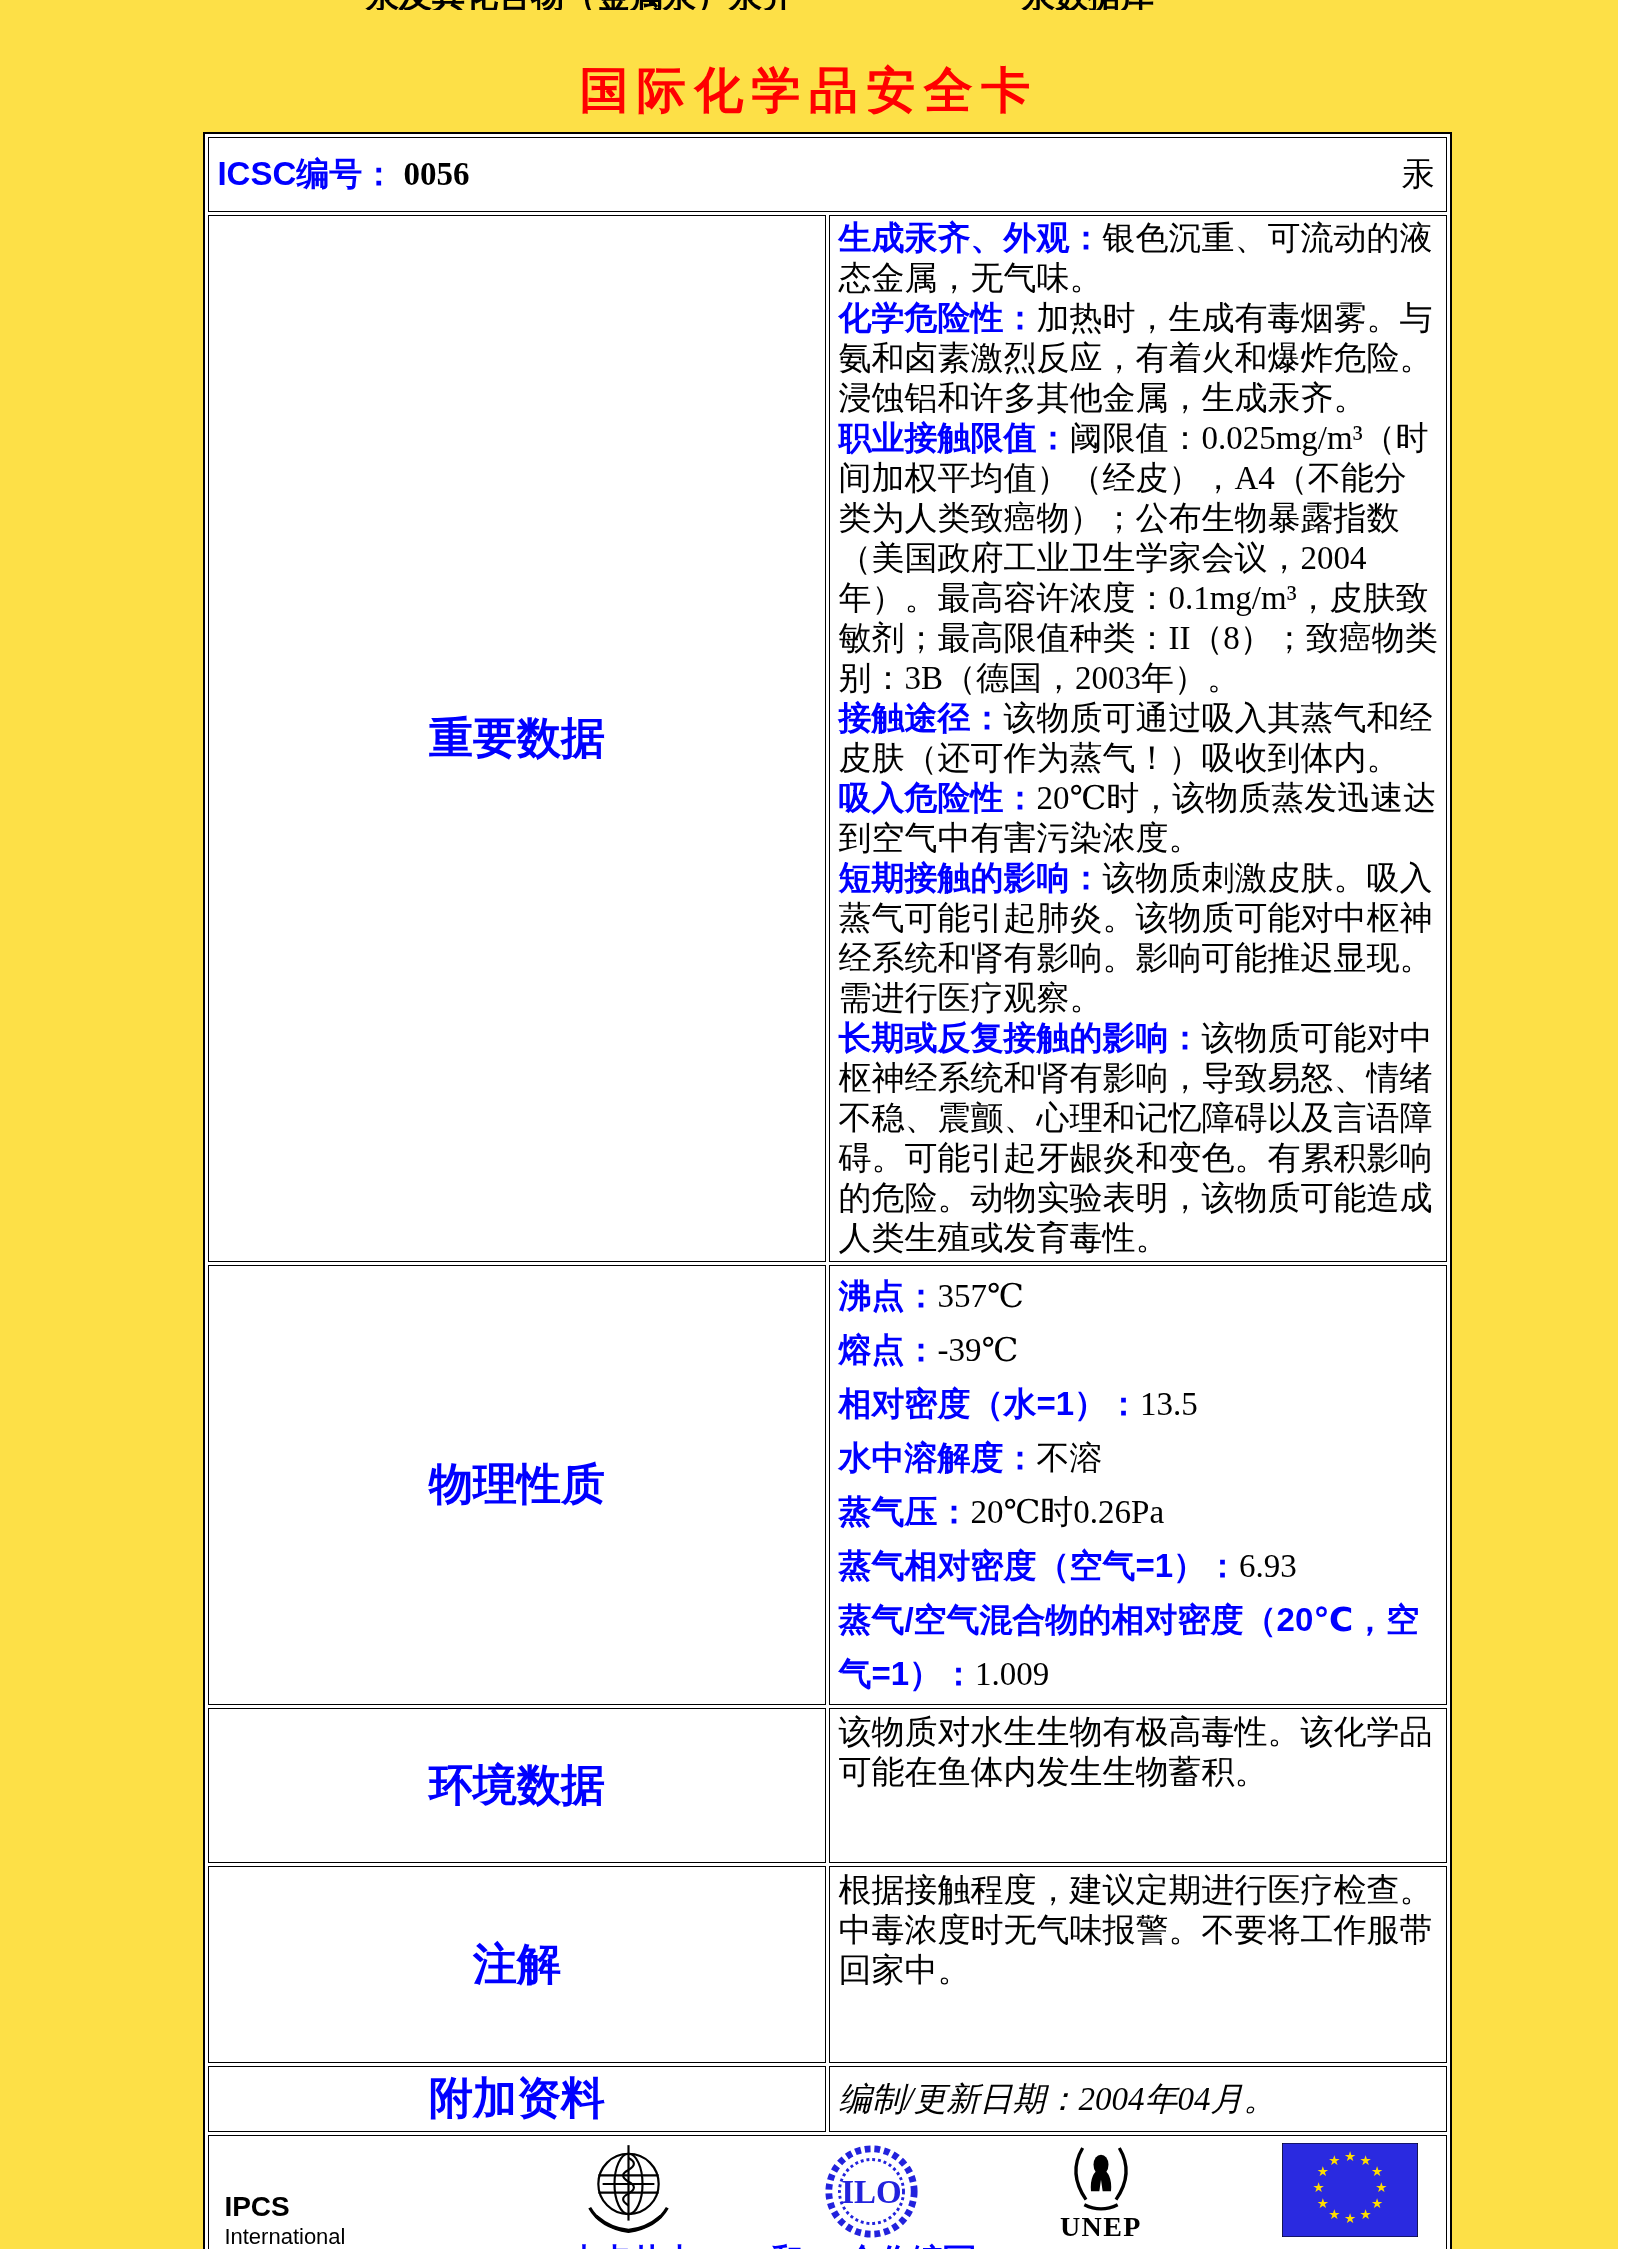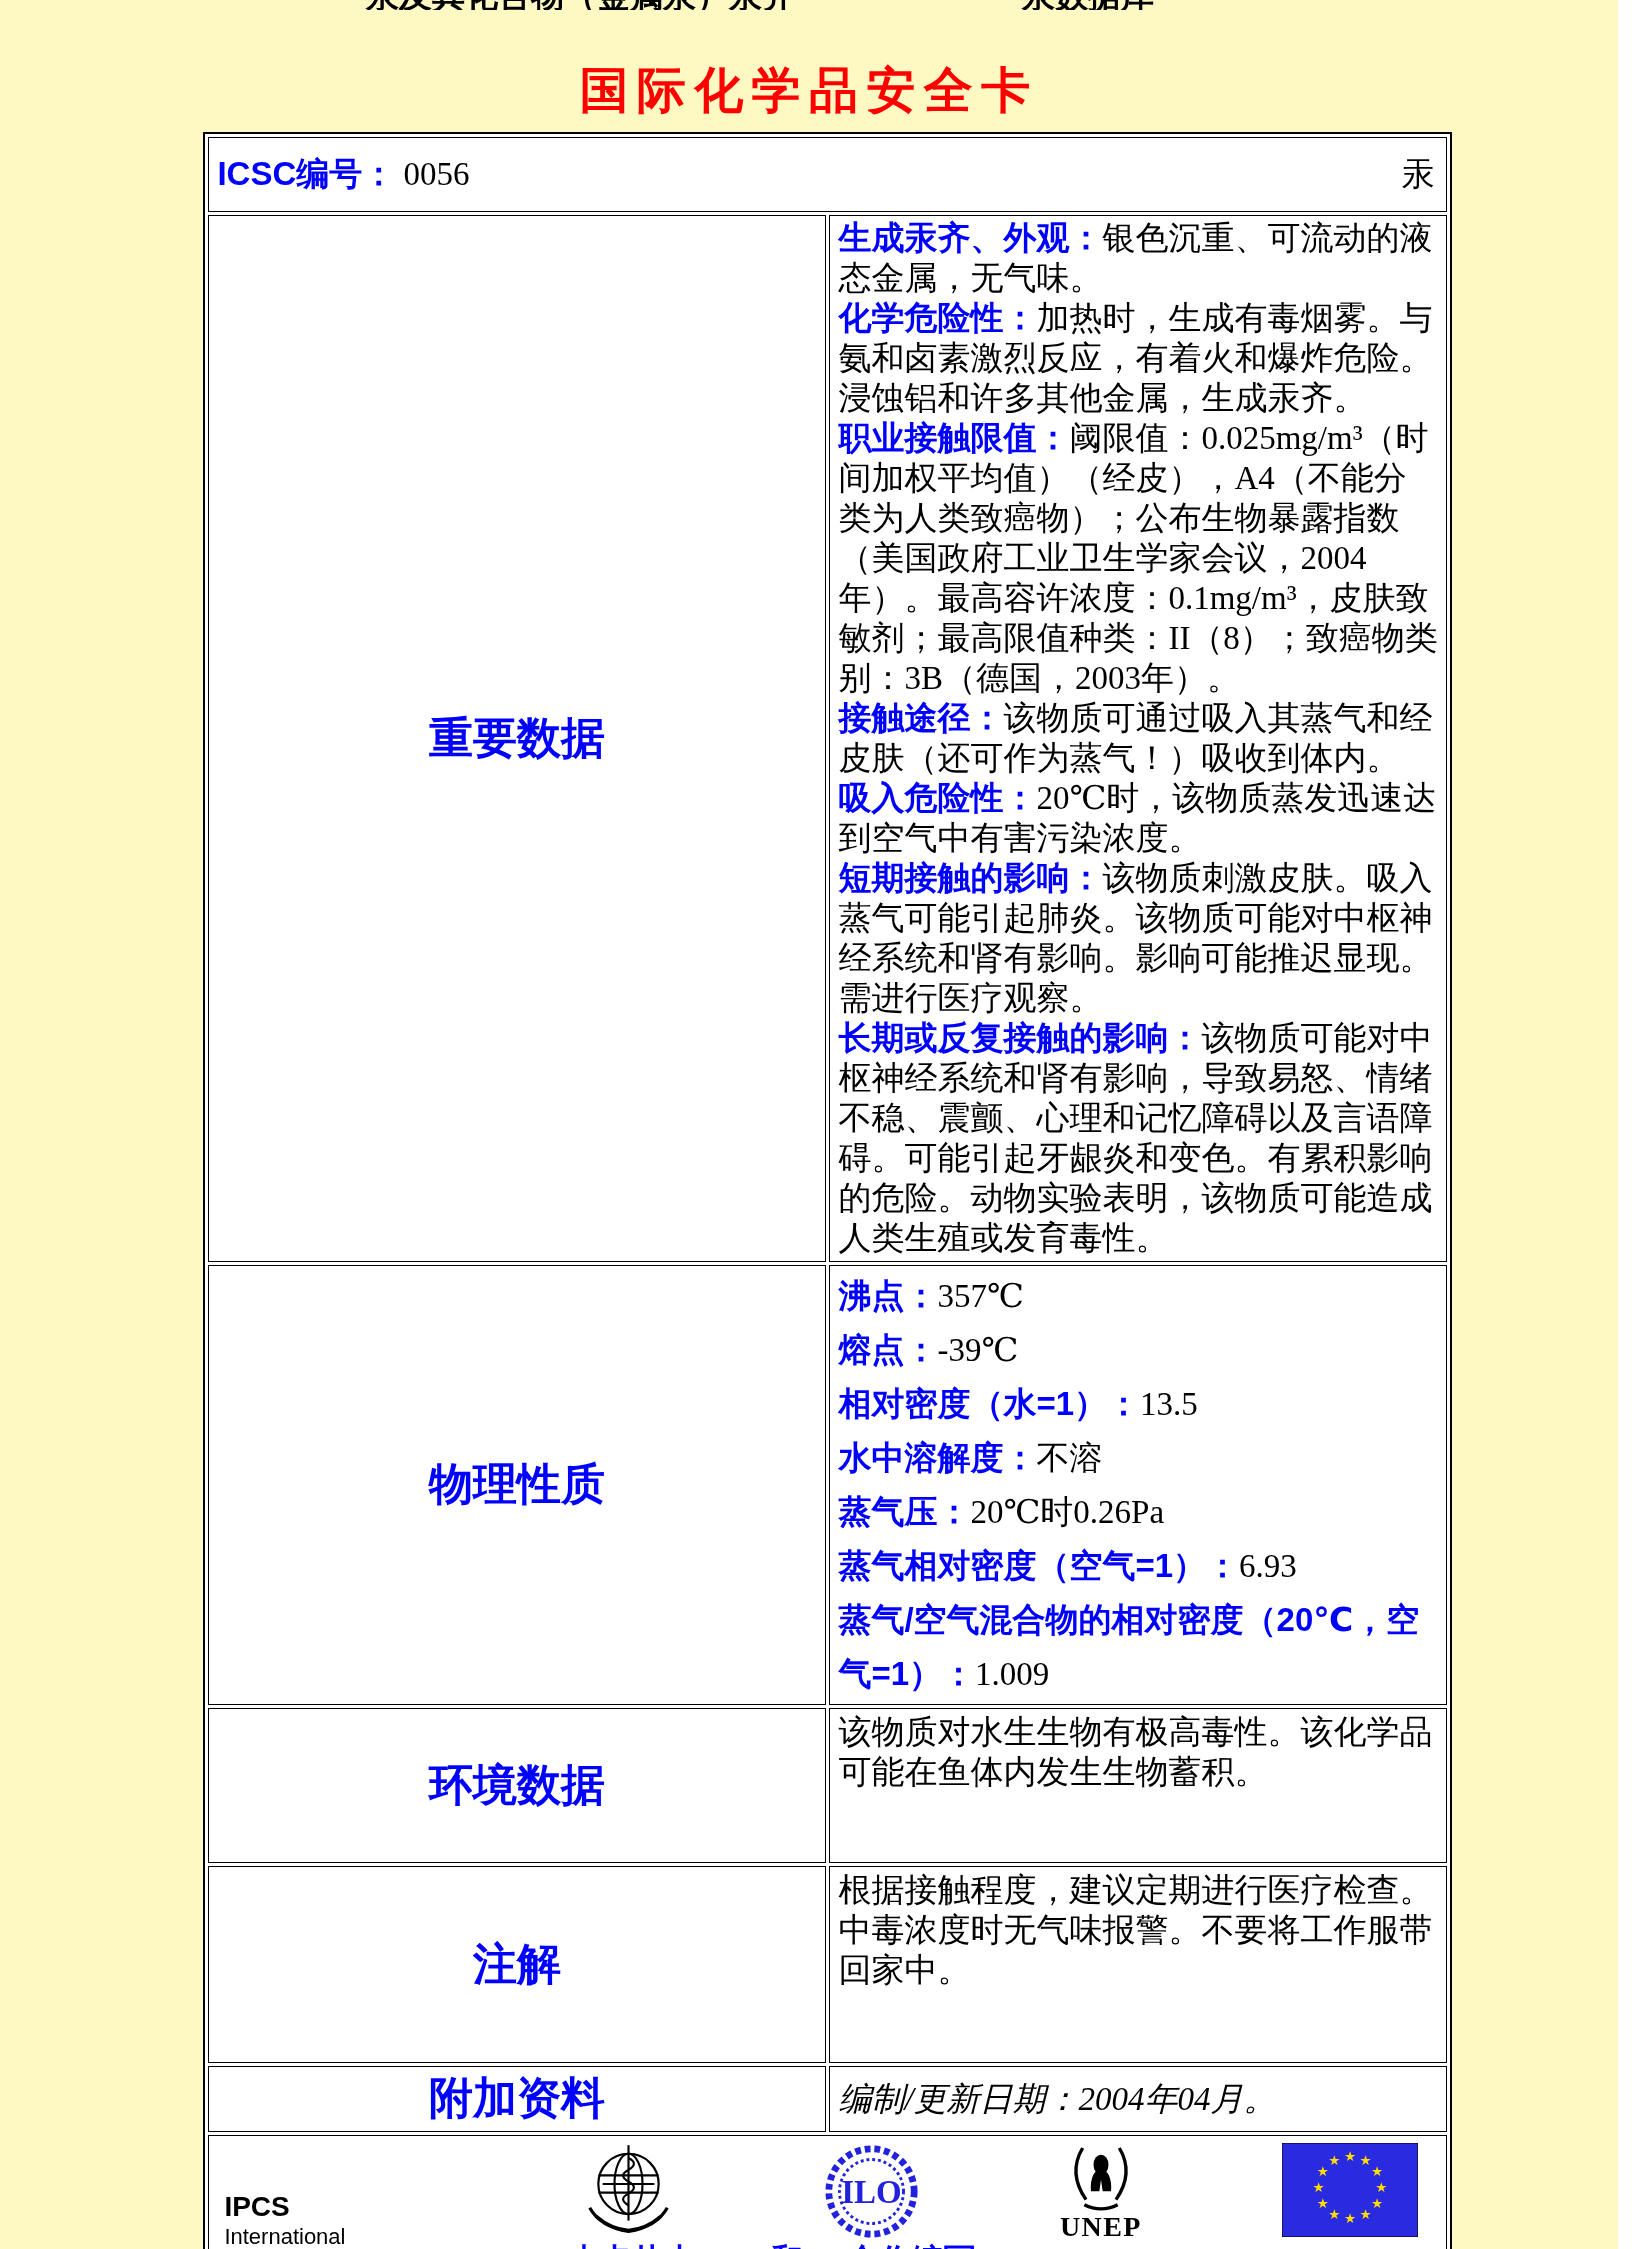--- a/index.html
+++ b/index.html
@@ -1,16 +1,16 @@
 <!DOCTYPE html>
 <html style="font-size:11px"><head>
 <meta charset="utf-8">
 <style>
   html,body{margin:0;padding:0;background:#ffffff;}
-  .page{position:relative;width:1618px;height:2250px;background:#fef9c3;overflow:hidden;
+  .page{position:relative;width:1618px;height:2250px;background:#fde047;overflow:hidden;
         font-family:"Liberation Serif","DejaVu Serif",serif;color:#000;}
 
   
   .clip-strip{position:absolute;top:0;left:0;width:100%;height:10.4px;overflow:hidden;}
   .clip-strip span{position:absolute;top:-26px;font-family:"Liberation Sans",sans-serif;
         font-weight:bold;font-size:33px;color:#000;white-space:nowrap;}
   .clip-left{left:366px;}
   .clip-right{left:1022px;}
 
   
@@ -30,21 +30,21 @@
         font-size:33px;line-height:40px;color:#000;}
   td.mid{vertical-align:middle;}
 
   .blue-lbl{font-family:"Liberation Sans","DejaVu Sans",sans-serif;font-weight:bold;color:#0000ff;}
   .para{margin:0;}
   .phys-line{line-height:54px;}
 
   
   .icsc-row{display:flex;justify-content:space-between;align-items:center;
         font-size:33px;}
-  .icsc-left .num{color:#000;font-family:"Liberation Serif",serif;}
+  .icsc-left .num{color:#000;font-family:"Liberation Serif",serif;font-weight:bold;}
   .substance{padding-right:4.2px;}
 
   
   .logos-flex{display:flex;align-items:flex-start;justify-content:space-between;
         padding:4.2px 21px 0 7px;height:96px;}
   .ipcs-block{font-family:"Liberation Sans","DejaVu Sans",sans-serif;color:#000;width:209px;}
   .ipcs-acronym{font-weight:bold;font-size:28px;line-height:32px;margin-top:48px;}
   .ipcs-line{font-size:22px;line-height:28px;}
   .logo-box{display:flex;flex-direction:column;align-items:center;}
   .unep-word{font-family:"Liberation Serif",serif;font-weight:bold;font-size:28px;line-height:28px;letter-spacing:1.4px;}

